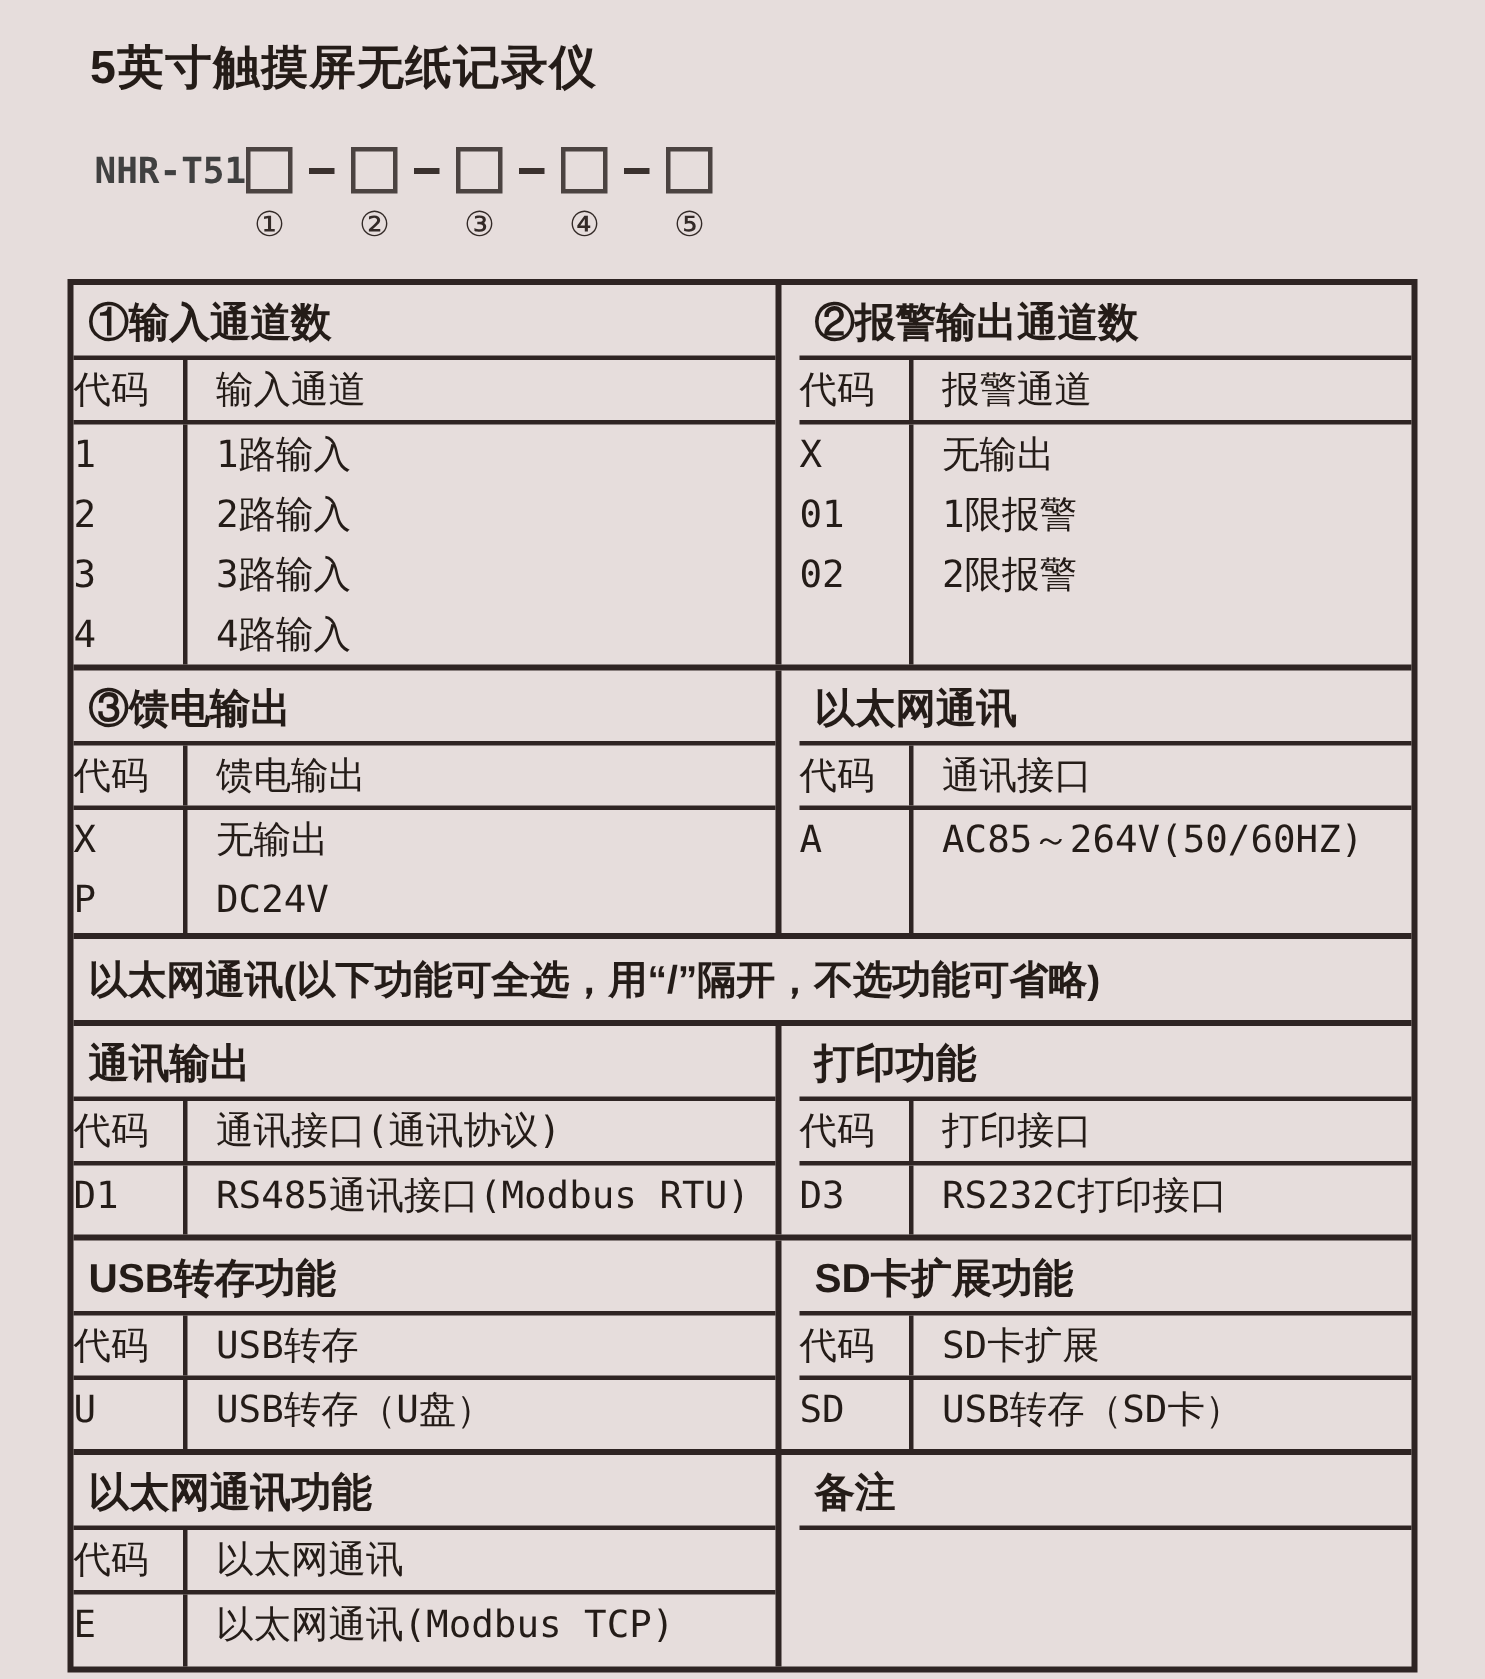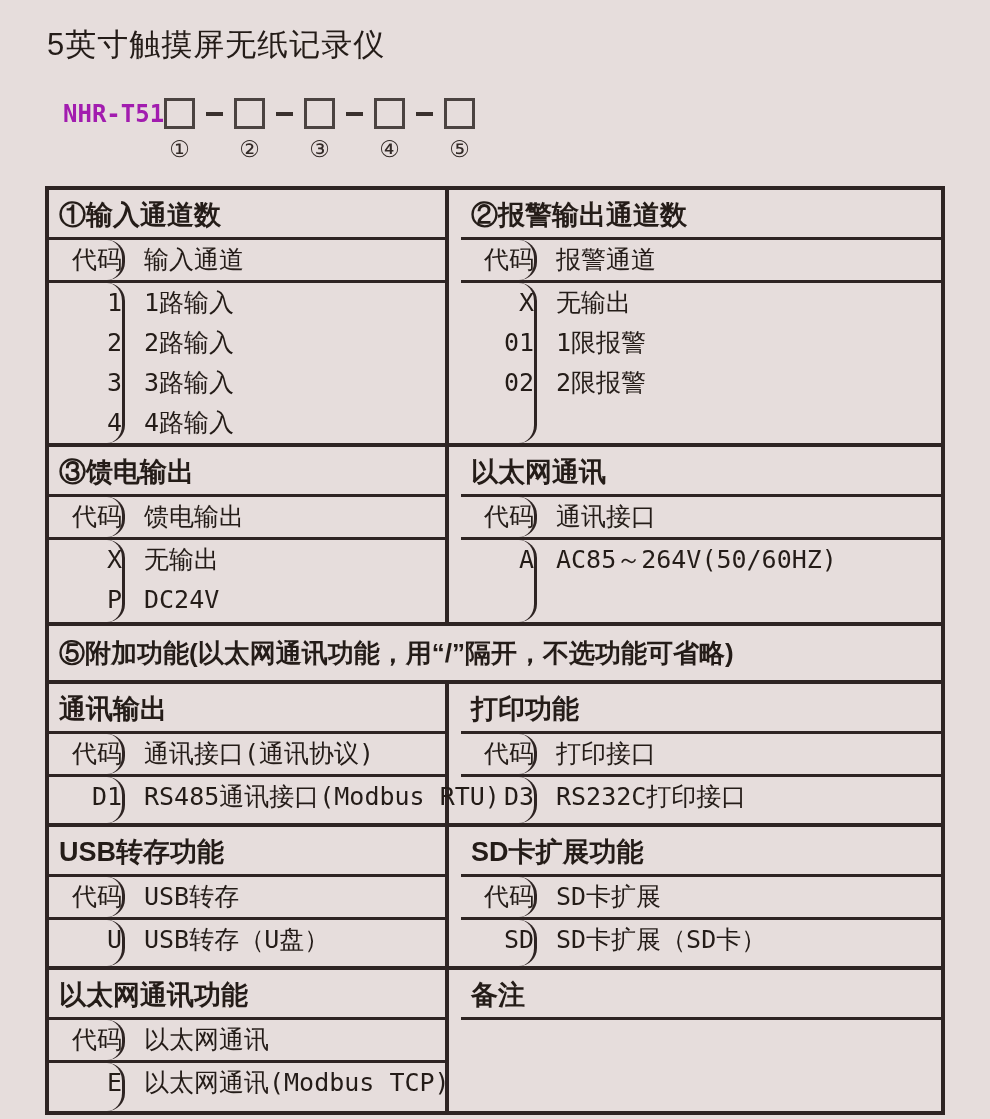--- a/index.html
+++ b/index.html
@@ -13,38 +13,38 @@
   body{
     background:var(--bg);
     color:var(--tx);
     font-family:"Liberation Sans",sans-serif;
   }
   .page{padding:24px 45px 0 45px;}
 
   
   .title{
     font-size:31px;
-    font-weight:normal;
-    margin-left:2px;
+    font-weight:bold;
+    margin-left:15px;
     letter-spacing:1px;
   }
 
   
   .model-row{
     display:flex;
     align-items:flex-start;
     margin:32px 0 0 18px;
   }
   .model-prefix{
     font-family:"DejaVu Sans Mono","Liberation Mono",monospace;
     font-size:24px;
     font-weight:bold;
     line-height:32px;
     letter-spacing:0px;
-    color:#a21caf;
+    color:#404040;
   }
   .pos{display:flex;flex-direction:column;align-items:center;}
   .model-box{
     width:31px;height:31px;
     border:3px solid var(--boxbd);
     background:var(--bg);
   }
   .pos-circle{
     font-size:23px;
     line-height:23px;
@@ -61,36 +61,35 @@
   
   .spec-table{
     margin-top:25px;
     width:900px;
     border:4px solid var(--bd);
     background:var(--bg);
   }
   .band{display:flex;align-items:stretch;}
   .band + .band{border-top:4px solid var(--bd);}
   .half{display:flex;flex-direction:column;}
-  .half.left{width:400px;border-right:4px solid var(--bd);flex-shrink:0;}
+  .half.left{width:472px;border-right:4px solid var(--bd);flex-shrink:0;}
   .half.right{flex:1;margin-left:12px;}
   .sec-header{
     height:50px;line-height:50px;
     border-bottom:3px solid var(--bd);
     font-weight:bold;
     font-size:27px;
     padding-left:10px;
     white-space:nowrap;
   }
   .sub-row{display:flex;align-items:stretch;}
   .code-col{
     width:76px;flex-shrink:0;
     border-right:3px solid var(--bd);
-    text-align:right;
-    border-radius:18px;
+    text-align:left;
   }
   .desc-col{flex:1;padding-left:19px;}
   .code-row{border-bottom:3px solid var(--bd);}
   .code-row .code-col,.code-row .desc-col{
     height:40px;line-height:40px;font-size:25px;
     font-family:"DejaVu Sans Mono","Liberation Sans",sans-serif;
     white-space:nowrap;
   }
   .data-area{flex:1;}
   .line{
@@ -220,21 +219,21 @@
             <div class="line">A</div>
           </div>
           <div class="desc-col">
             <div class="line">AC85～264V(50/60HZ)</div>
           </div>
         </div>
       </div>
     </div>
 
     <div class="band b2">
-      <div class="full-cell">⑤附加功能(以太网通讯功能，用“/”隔开，不选功能可省略)</div>
+      <div class="full-cell">以太网通讯(以下功能可全选，用“/”隔开，不选功能可省略)</div>
     </div>
 
     <div class="band b3">
       <div class="half left">
         <div class="sec-header">通讯输出</div>
         <div class="sub-row code-row">
           <div class="code-col">代码</div>
           <div class="desc-col">通讯接口(通讯协议)</div>
         </div>
         <div class="sub-row data-area">
@@ -283,21 +282,21 @@
         <div class="sec-header">SD卡扩展功能</div>
         <div class="sub-row code-row">
           <div class="code-col">代码</div>
           <div class="desc-col">SD卡扩展</div>
         </div>
         <div class="sub-row data-area">
           <div class="code-col">
             <div class="line">SD</div>
           </div>
           <div class="desc-col">
-            <div class="line">SD卡扩展（SD卡）</div>
+            <div class="line">USB转存（SD卡）</div>
           </div>
         </div>
       </div>
     </div>
 
     <div class="band b5">
       <div class="half left">
         <div class="sec-header">以太网通讯功能</div>
         <div class="sub-row code-row">
           <div class="code-col">代码</div>

